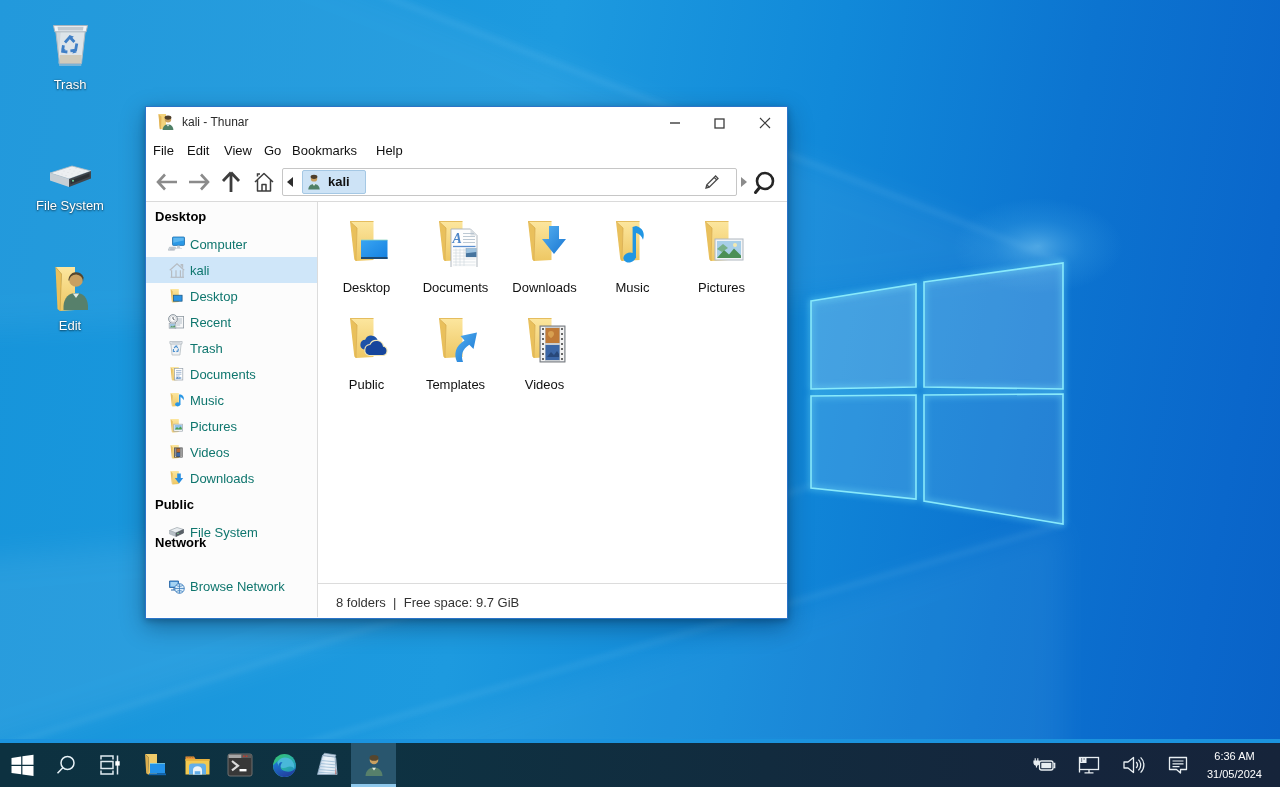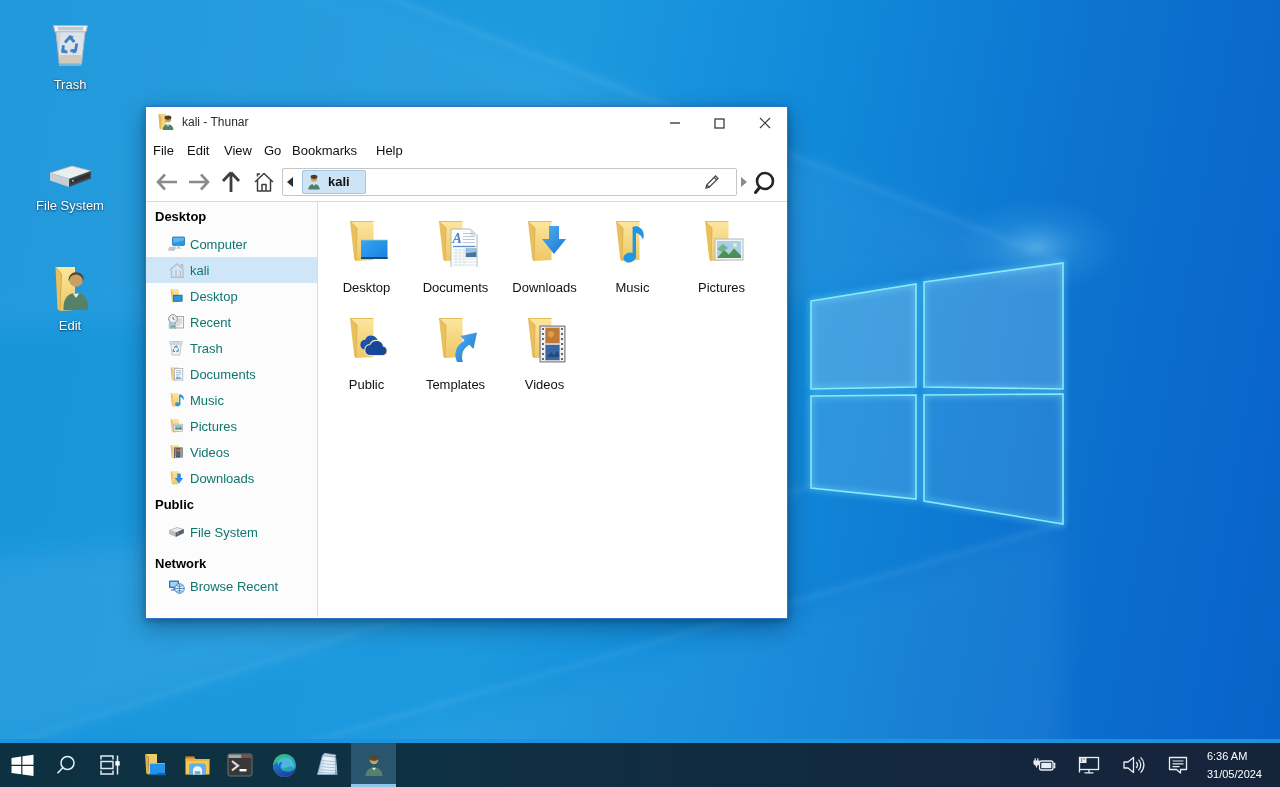--- a/index.html
+++ b/index.html
@@ -37,21 +37,21 @@
   .gcell svg.fic { display:block; margin:0 auto; }
   .gcell .glbl { margin-top:13px; font-size:13px; color:#111; }
   
   #taskline { position:absolute; left:0; top:739px; width:1280px; height:4px; background:#1b93de; }
   #taskbar { position:absolute; left:0; top:743px; width:1280px; height:44px;
     background:linear-gradient(90deg,#0d3140 0%,#0e3242 30%,#122b3e 60%,#15253c 85%,#16243a 100%); }
   .tbi { position:absolute; top:0; width:44px; height:44px; display:flex; align-items:center; justify-content:center; }
   #thunar-tile { position:absolute; left:351px; top:0; width:45px; height:44px;
     background:#29566e; display:flex; align-items:center; justify-content:center; }
   #thunar-underline { position:absolute; left:351px; top:41px; width:45px; height:3px; background:#8ec7ea; }
-  #clock { position:absolute; right:18px; top:4px; color:#fff; font-size:11px; line-height:18px; }
+  #clock { position:absolute; right:18px; top:4px; color:#fff; font-size:11px; text-align:center; line-height:18px; }
 </style>
 </head>
 <body>
 <div id="desktop">
   <svg class="abs" style="left:0;top:0" width="1280" height="743" viewBox="0 0 1280 743">
     <defs>
       <filter id="b6">
           <feGaussianBlur stdDeviation="6"></feGaussianBlur>
         </filter>
       <filter id="b3">
@@ -357,30 +357,30 @@
     <span class="shead" style="top:295px">Public</span>
     <div class="srow" style="top:317px">
       <svg width="17" height="16" viewBox="0 0 17 16">
         <path d="M1.5,6.5 L9,3.5 L15.5,5.5 L8,9 Z" fill="#e9edf0" stroke="#a5adb4" stroke-width="0.8"></path>
         <path d="M1.5,6.5 L8,9 L8,12.5 L1.5,10 Z" fill="#b9c1c8" stroke="#a5adb4" stroke-width="0.6"></path>
         <path d="M8,9 L15.5,5.5 L15.5,9 L8,12.5 Z" fill="#5a6168" stroke="#4a5158" stroke-width="0.6"></path>
         <circle cx="10" cy="9.4" r="0.7" fill="#7fe08a"></circle>
       </svg>
       <span class="lbl">File System</span>
     </div>
-    <span class="shead" style="top:354px">Network</span>
+    <span class="shead" style="top:333px">Network</span>
     <div class="srow" style="top:371px">
       <svg width="17" height="17" viewBox="0 0 17 17">
         <path d="M1.5,3 L10.5,3 L10.5,9.5 L1.5,9.5 Z" fill="#4a97dd" stroke="#2d6aa8" stroke-width="0.9"></path>
         <path d="M2.5,4 L9.5,4 L9.5,8.5 L2.5,8.5 Z" fill="#a6d3f2"></path>
         <path d="M3,12 L9,12 M6,9.5 L6,12" stroke="#2d6aa8" stroke-width="1"></path>
         <circle cx="11.5" cy="10.5" r="4.8" fill="#d9ecfa" stroke="#3f7fbd" stroke-width="0.9"></circle>
         <path d="M6.7,10.5 h9.6 M11.5,5.7 v9.6 M8.2,7.2 c2,1.6 4.6,1.6 6.6,0 M8.2,13.8 c2,-1.6 4.6,-1.6 6.6,0" stroke="#3f7fbd" stroke-width="0.8" fill="none"></path>
       </svg>
-      <span class="lbl">Browse Recent</span>
+      <span class="lbl">Browse Network</span>
     </div>
   </div>
   <div id="sidebar-div"></div>
 
   <div class="gcell" style="left:176px;top:112px">
     <svg class="fic" width="48" height="48" viewBox="0 0 48 48">
       <use href="#fold48"></use>
       <rect x="18" y="21" width="26.5" height="19" fill="url(#scrgrad)"></rect>
       <rect x="18" y="38" width="26.5" height="2" fill="#1b4a74"></rect>
       <path d="M18,21 h26.5" stroke="#8fd6c2" stroke-width="0.8"></path>
@@ -454,20 +454,23 @@
       <rect x="39" y="11" width="4" height="34" fill="#f2f2f2"></rect>
       <path d="M21,13 h2 M21,18 h2 M21,23 h2 M21,28 h2 M21,33 h2 M21,38 h2 M21,43 h2 M40,13 h2 M40,18 h2 M40,23 h2 M40,28 h2 M40,33 h2 M40,38 h2 M40,43 h2" stroke="#3a3a3a" stroke-width="1.6"></path>
       <rect x="24.5" y="12" width="14" height="15" fill="#c07a36"></rect>
       <path d="M27,18 a3,3 0 1 1 6,0 c0,2 -3,4 -3,4 s-3,-2 -3,-4" fill="#d8a050"></path>
       <rect x="24.5" y="29" width="14" height="15" fill="#3b66a6"></rect>
       <path d="M26,41 l4,-5 l3,3 l3,-4 l2,3 v3 Z" fill="#28487a"></path>
     </svg>
     <div class="glbl">Videos</div>
   </div>
 
+  <div id="statusbar">
+      <span id="statustext">8 folders&nbsp; | &nbsp;Free space: 9.7 GiB</span>
+    </div>
 </div>
 <div id="taskline"></div>
 <div id="taskbar">
   <div class="tbi" style="left:0px">
     <svg width="23" height="23" viewBox="0 0 23 23" fill="#ffffff">
       <polygon points="0.5,3.9 10.2,2.5 10.2,10.8 0.5,10.8"></polygon>
       <polygon points="11.4,2.3 22.5,0.7 22.5,10.8 11.4,10.8"></polygon>
       <polygon points="0.5,12 10.2,12 10.2,20.3 0.5,18.9"></polygon>
       <polygon points="11.4,12 22.5,12 22.5,22.1 11.4,20.5"></polygon>
     </svg>

